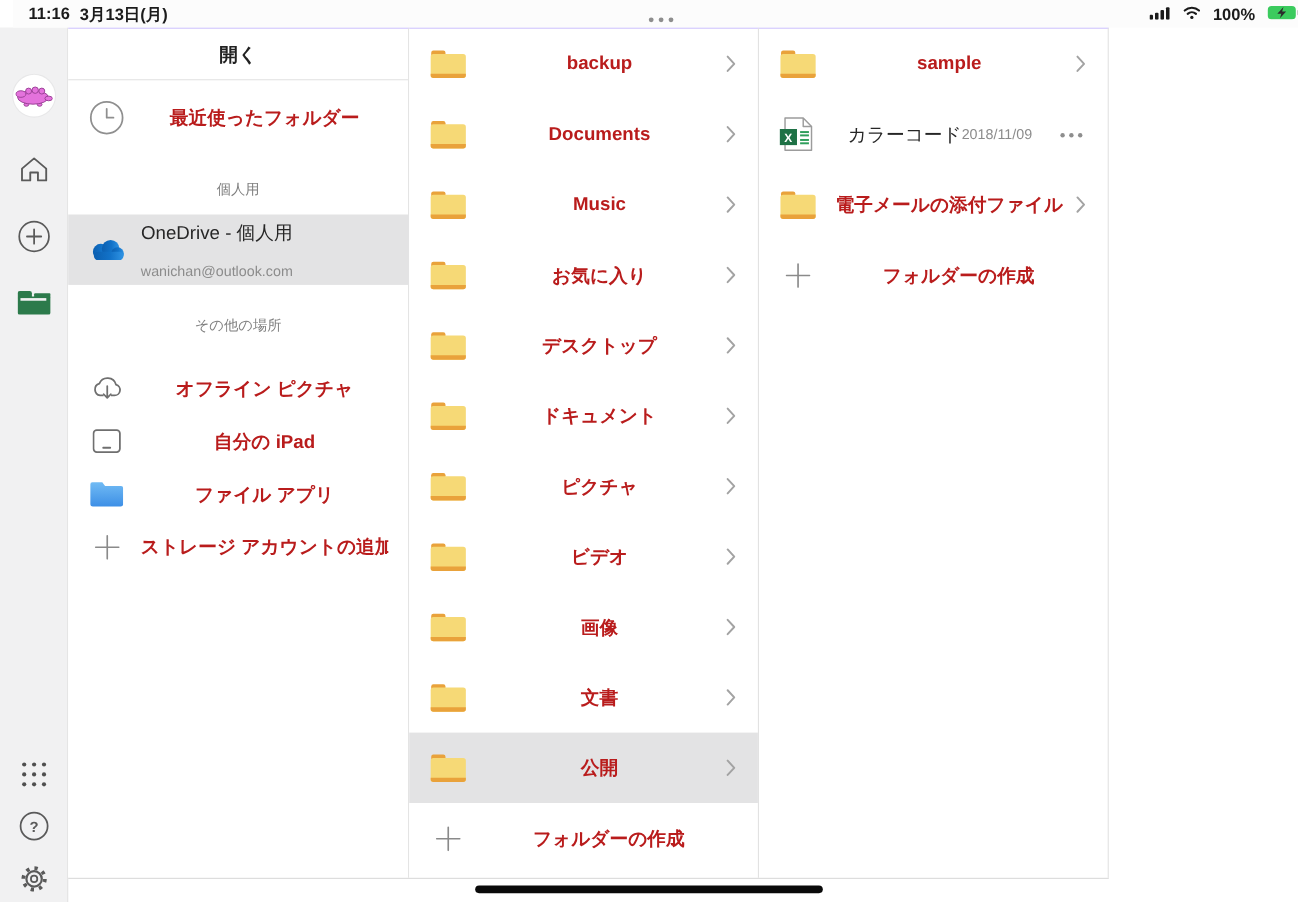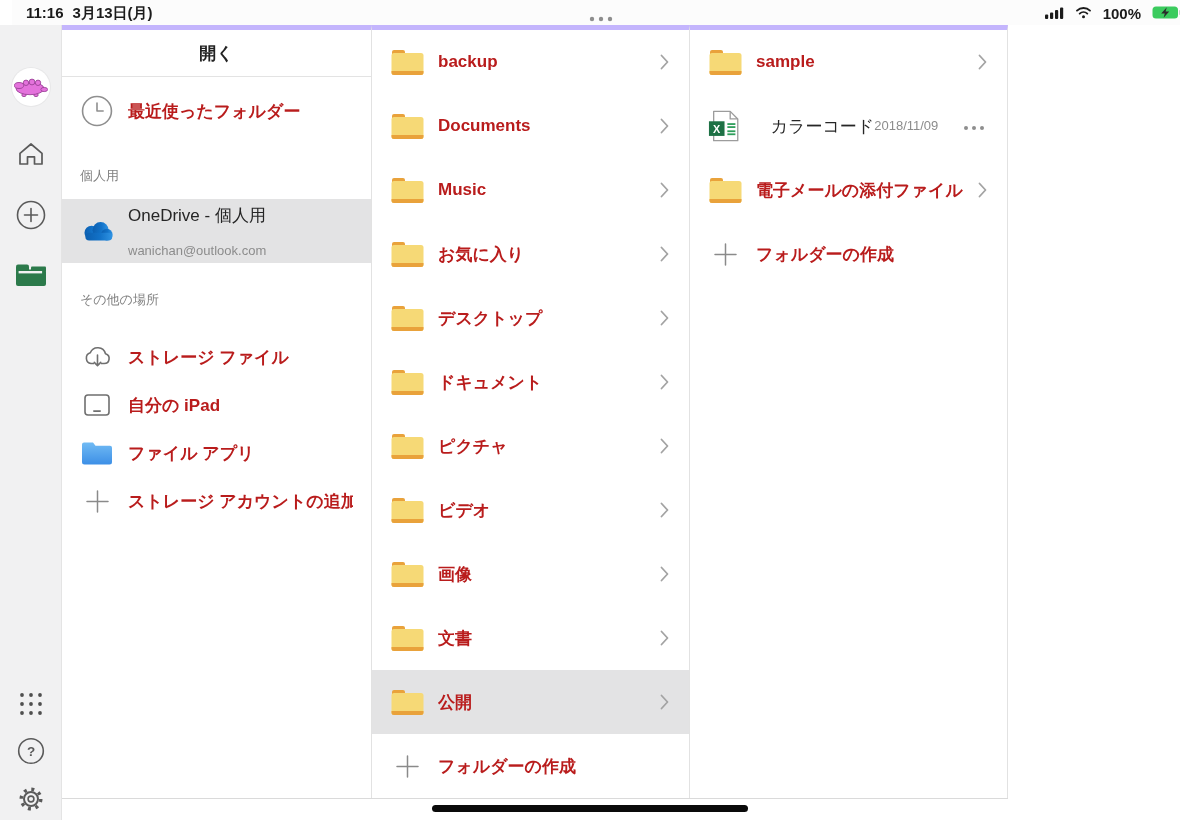--- a/index.html
+++ b/index.html
@@ -11,21 +11,21 @@
   }
 
   
   .statusbar { position:absolute; left:12px; top:0; width:1180px; height:25px; background:#fcfcfc; z-index:5; }
   .status-left { position:absolute; left:14px; top:4px; font-size:15px; font-weight:700; color:#1b1b1b; display:flex; gap:9px; }
   .status-dots { position:absolute; left:576px; top:8px; }
   .status-right { position:absolute; right:10px; top:5px; display:flex; align-items:center; gap:11px; font-size:15px; font-weight:700; color:#1b1b1b; }
 
   
   .sidebar { position:absolute; left:0; top:25px; width:62px; height:795px; background:#f1f1f2; border-right:1px solid #e4e4e4; }
-  .panel { position:absolute; top:25px; height:773px; background:#ffffff; border-right:1px solid #e2e2e2; border-top:5px solid #c4b5fd; }
+  .panel { position:absolute; top:25px; height:773px; background:#ffffff; border-right:1px solid #e2e2e2; border-top:1px solid #c4b5fd;text-align:center; }
   .panel1 { left:62px;  width:310px; }
   .panel2 { left:372px; width:318px; }
   .panel3 { left:690px; width:318px; }
   .bottom-line { position:absolute; left:62px; top:798px; width:946px; height:1px; background:#dadada; }
   .home-indicator { position:absolute; left:432px; top:805px; width:316px; height:7px; border-radius:4px; background:#0a0a0a; }
 
   
   .sb-btn { position:absolute; left:0; width:62px; display:flex; justify-content:center; cursor:pointer; }
   .sb-avatar  { top:43px; }
   .sb-home    { top:116px; }
@@ -221,21 +221,21 @@
 
   <div id="other-places">
       <div class="p1-small-row">
         <span class="icon-box">
           <svg width="30" height="25" viewBox="0 0 30 25">
             <path d="M9 18.5 H22 A5 5 0 0 0 23.5 8.7 A8 8 0 0 0 8.3 7.8 A5.5 5.5 0 0 0 9 18.5 Z" fill="none" stroke="#6f6f6f" stroke-width="1.6" stroke-linejoin="round"></path>
             <rect x="12.2" y="15.5" width="6.6" height="6" fill="#ffffff"></rect>
             <path d="M15.5 10 V20.5 M12.3 17.4 L15.5 20.7 L18.7 17.4" fill="none" stroke="#6f6f6f" stroke-width="1.6" stroke-linecap="round" stroke-linejoin="round"></path>
           </svg>
         </span>
-        <span class="row-label">ストレージ ファイル</span>
+        <span class="row-label">オフライン ピクチャ</span>
       </div>
       <div class="p1-small-row">
         <span class="icon-box">
           <svg width="26" height="22" viewBox="0 0 26 22">
             <rect x="1" y="1" width="24" height="20" rx="3" fill="none" stroke="#6f6f6f" stroke-width="1.6"></rect>
             <rect x="9" y="16.2" width="8" height="1.7" rx="0.8" fill="#6f6f6f"></rect>
           </svg>
         </span>
         <span class="row-label">自分の iPad</span>
       </div>

